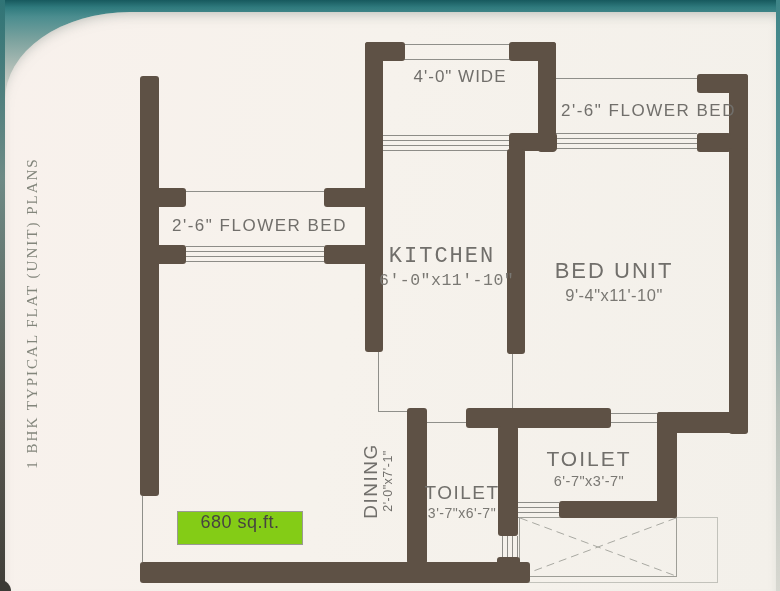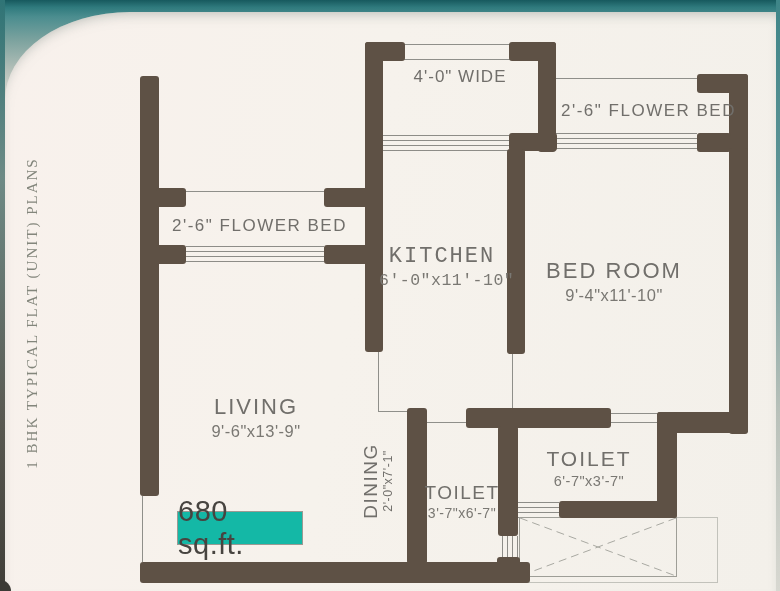--- a/index.html
+++ b/index.html
@@ -38,22 +38,22 @@
   .fb-label{font-size:17px;letter-spacing:1.5px;white-space:nowrap;}
   .dy-label{font-size:17px;letter-spacing:1px;line-height:22px;}
   .side-title{position:absolute;left:-128px;top:304px;width:322px;height:18px;
     transform:rotate(-90deg);text-align:center;color:#83867c;
     font-family:"Liberation Serif",serif;font-size:15px;letter-spacing:2px;white-space:nowrap;}
   .dining-label{position:absolute;left:326px;top:461px;width:110px;height:40px;
     transform:rotate(-90deg);text-align:center;color:#716f6b;}
   .dining-label .nm{font-size:19px;letter-spacing:1.5px;line-height:20px;}
   .dining-label .dm{font-size:12.5px;letter-spacing:.5px;line-height:15px;}
   .area-box{position:absolute;left:177px;top:511px;width:124px;height:32px;
-    background:#14b8a6;border:1px solid #9a9a93;display:flex;align-items:center;justify-content:center;
-    font-size:29px;color:#474440;letter-spacing:.5px;}
+    background:#84cc16;border:1px solid #9a9a93;display:flex;align-items:flex-start;justify-content:center;
+    font-size:18px;color:#474440;letter-spacing:.5px;}
   .shaft{position:absolute;left:519px;top:517px;}
 </style>
 </head>
 <body>
 
 <div class="backdrop"></div>
 <div class="page"></div>
 <div class="edge-left"></div>
 <div class="edge-right"></div>
 <div class="corner-bl"></div>
@@ -115,28 +115,24 @@
   <div class="label fb-label" style="left:556px;top:100px;width:185px;">2'-6" FLOWER BED</div>
 
   <div class="label fb-label" style="left:172px;top:215px;width:172px;">2'-6" FLOWER BED</div>
 
   <div class="label" style="left:379px;top:243px;width:126px;font-family:Liberation Mono, monospace;">
     <div class="room-name">KITCHEN</div>
     <div class="room-dims">6'-0"x11'-10"</div>
   </div>
 
   <div class="label" style="left:539px;top:257px;width:150px;">
-    <div class="room-name">BED ROOM</div>
+    <div class="room-name">BED UNIT</div>
     <div class="room-dims">9'-4"x11'-10"</div>
   </div>
 
-  <div class="label" style="left:186px;top:393px;width:140px;">
-    <div class="room-name">LIVING</div>
-    <div class="room-dims">9'-6"x13'-9"</div>
-  </div>
 
   <div class="dining-label">
     <div class="nm">DINING</div>
     <div class="dm">2'-0"x7'-1"</div>
   </div>
 
   <div class="label" style="left:519px;top:446px;width:140px;">
     <div class="room-name" style="font-size:21px;">TOILET</div>
     <div class="room-dims" style="font-size:14.5px;">6'-7"x3'-7"</div>
   </div>

